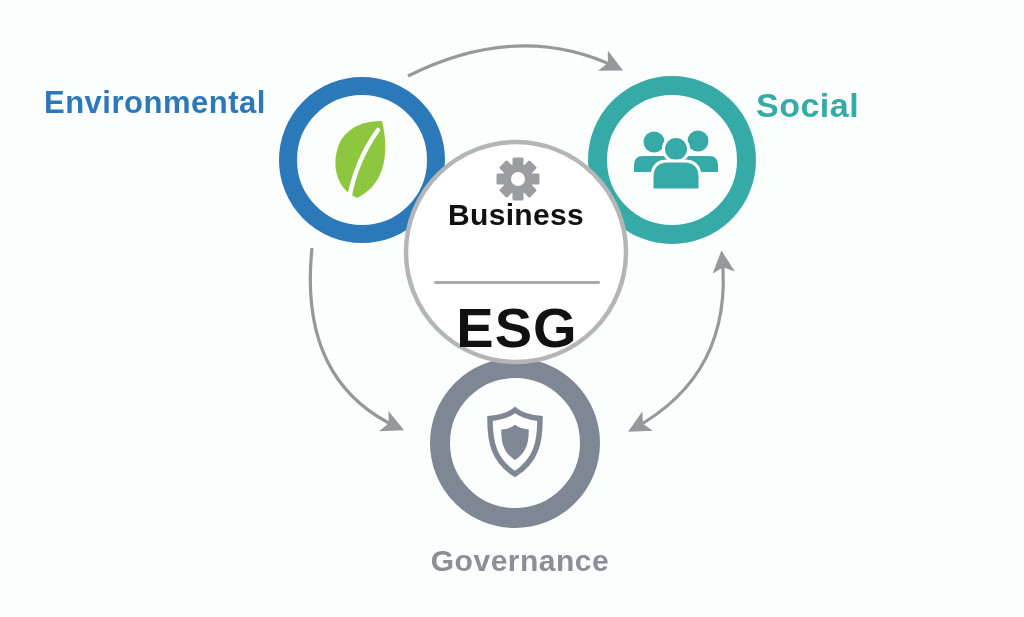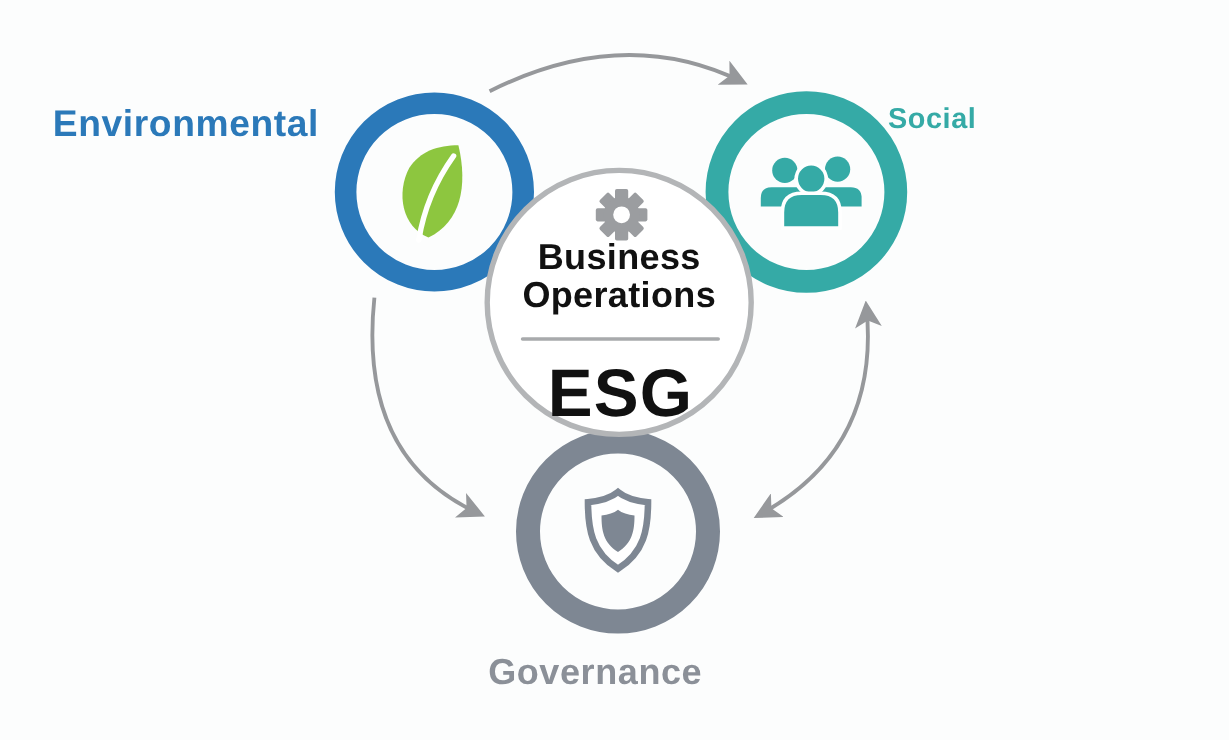--- a/index.html
+++ b/index.html
@@ -7,22 +7,22 @@
   .stage{
     position:relative; width:1024px; height:617px; overflow:hidden;
     background: var(--c-bg, #fcfdfd);
   }
   .stage svg{position:absolute; left:0; top:0;}
   .label{
     position:absolute; font-weight:bold; line-height:1; white-space:nowrap;
     letter-spacing:0.5px;
   }
   .label-env{left:44px; top:87px; font-size:31px; color:var(--c-env,#2b79b9);}
-  .label-social{left:740px; top:88px; font-size:24px; color:var(--c-social,#35aaa6);}
-  .label-gov{left:496px; top:546px; font-size:30px; color:var(--c-gov_text,#8b9098); transform:translateX(-50%);}
+  .label-social{left:756px; top:88px; font-size:34px; color:var(--c-social,#35aaa6);}
+  .label-gov{left:520px; top:546px; font-size:30px; color:var(--c-gov_text,#8b9098); transform:translateX(-50%);}
   .center-title{
     position:absolute; left:516px; top:199px; transform:translateX(-50%);
     text-align:center; font-size:30px; font-weight:bold; line-height:32px;
     color:var(--c-text,#111111); letter-spacing:0.3px;
   }
   .center-title span{display:block;}
   .center-divider{
     position:absolute; left:517px; top:281px; transform:translateX(-50%);
     width:166px; height:3px; background:var(--c-divider,#a8aaac); border-radius:2px;
   }
@@ -89,18 +89,17 @@
       <circle r="7" fill="#ffffff"></circle>
     </g>
   </svg>
 
   <div class="label label-env">Environmental</div>
   <div class="label label-social">Social</div>
   <div class="label label-gov">Governance</div>
 
   <div class="center-title">
     <span>Business</span>
-    <span>Operations</span>
   </div>
   <div class="center-divider"></div>
   <div class="center-sub">ESG</div>
 
 </div>
 
 </body></html>

